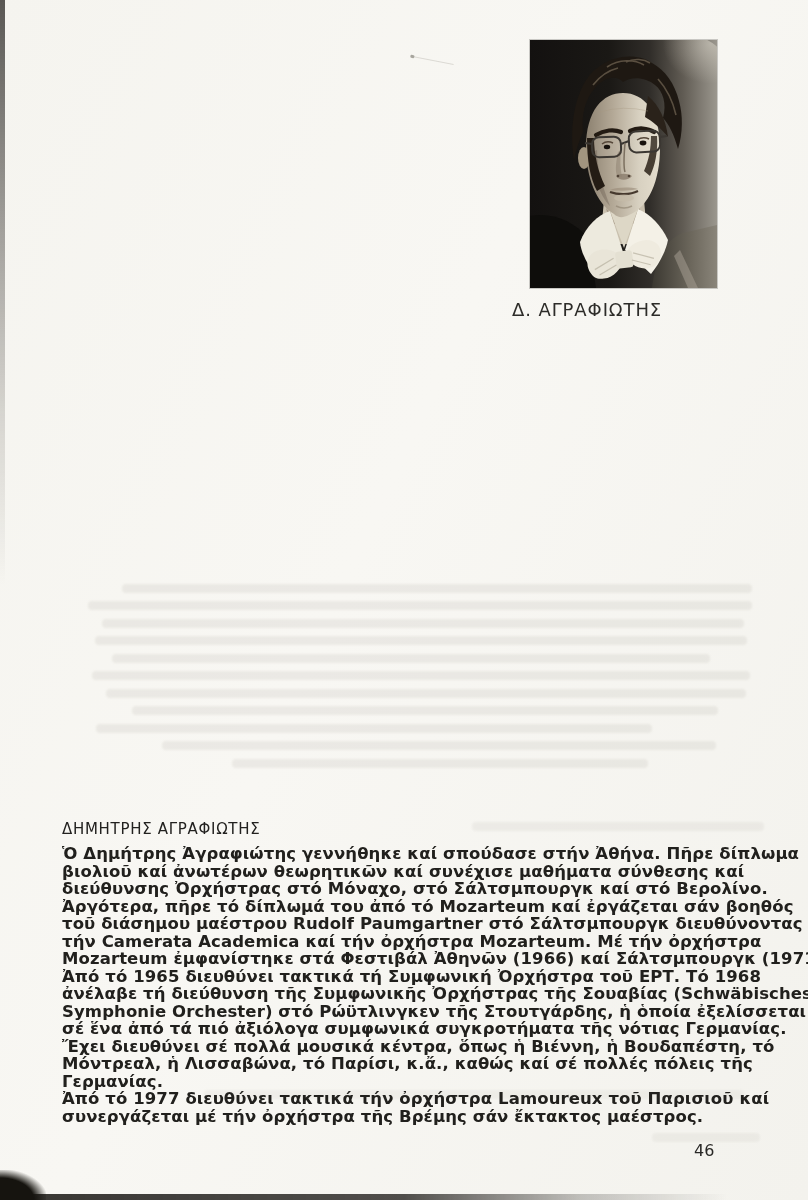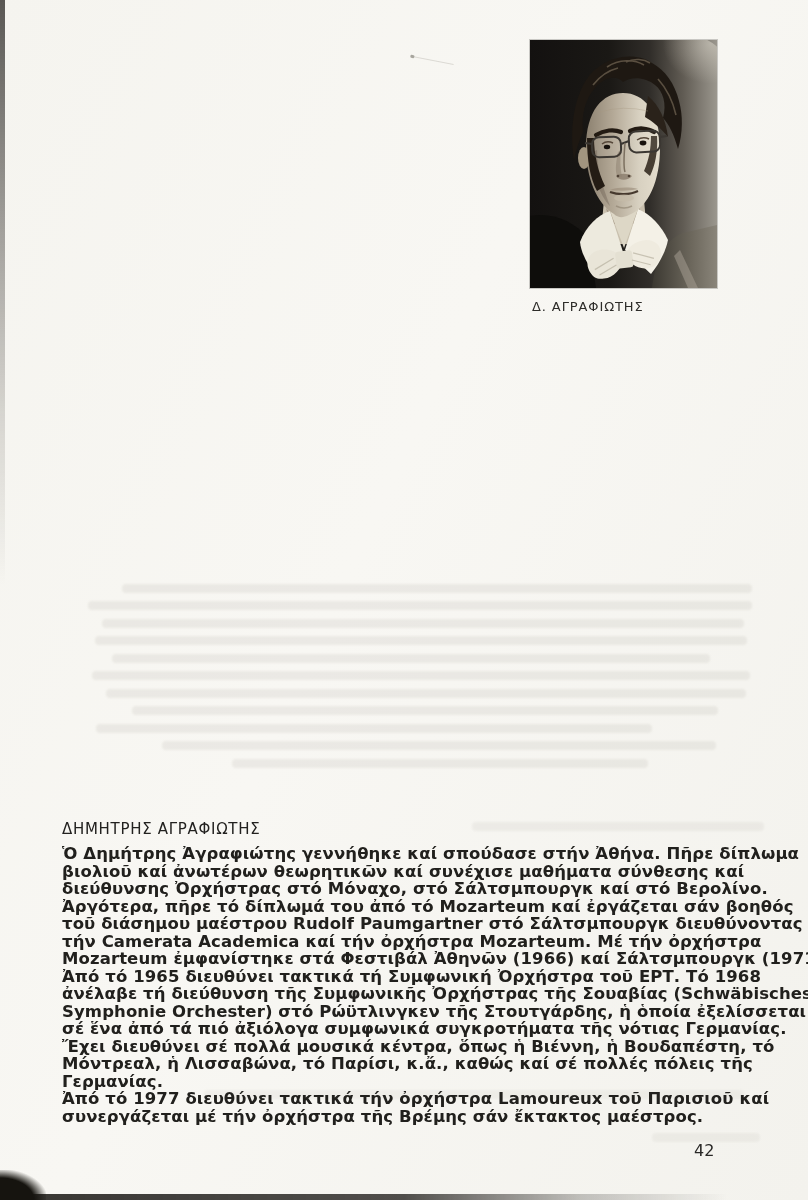--- a/index.html
+++ b/index.html
@@ -41,21 +41,21 @@
     position:absolute; display:block; height:9px; border-radius:4px;
     background:#98948a; opacity:.13; filter:blur(1px);
   }
 
   
   .photo { position:absolute; left:530px; top:40px; width:187px; height:248px;
            box-shadow:0 0 0 1px rgba(60,58,54,.25); }
   .photo svg { display:block; width:187px; height:248px; }
 
   .photo-caption {
-    position:absolute; left:532px; top:299px; font-size:13px;
+    position:absolute; left:512px; top:299px; font-size:18px;
     letter-spacing:.9px; color:#2d2c29;
   }
 
   .bio-heading {
     position:absolute; left:62px; top:820px; font-size:15px;
     letter-spacing:.7px; color:#22211f;
   }
   .bio-body {
     position:absolute; left:62px; top:845px; font-size:16.5px; line-height:17.5px;
     letter-spacing:.1px; white-space:pre; color:#21201d;font-weight:bold;
@@ -186,19 +186,19 @@
 Ἀπό τό 1965 διευθύνει τακτικά τή Συμφωνική Ὀρχήστρα τοῦ ΕΡΤ. Τό 1968
 ἀνέλαβε τή διεύθυνση τῆς Συμφωνικῆς Ὀρχήστρας τῆς Σουαβίας (Schwäbisches
 Symphonie Orchester) στό Ρώϋτλινγκεν τῆς Στουτγάρδης, ἡ ὁποία ἐξελίσσεται
 σέ ἕνα ἀπό τά πιό ἀξιόλογα συμφωνικά συγκροτήματα τῆς νότιας Γερμανίας.
 Ἔχει διευθύνει σέ πολλά μουσικά κέντρα, ὅπως ἡ Βιέννη, ἡ Βουδαπέστη, τό
 Μόντρεαλ, ἡ Λισσαβώνα, τό Παρίσι, κ.ἄ., καθώς καί σέ πολλές πόλεις τῆς
 Γερμανίας.
 Ἀπό τό 1977 διευθύνει τακτικά τήν ὀρχήστρα Lamoureux τοῦ Παρισιοῦ καί
 συνεργάζεται μέ τήν ὀρχήστρα τῆς Βρέμης σάν ἔκτακτος μαέστρος.</div>
 
-  <div class="page-number">42</div>
+  <div class="page-number">46</div>
 
   <div class="scratch"></div>
   <div class="edge-left"></div>
   <div class="edge-bottom"></div>
   <div class="corner-bl"></div>
 </div>
 
 </body></html>

